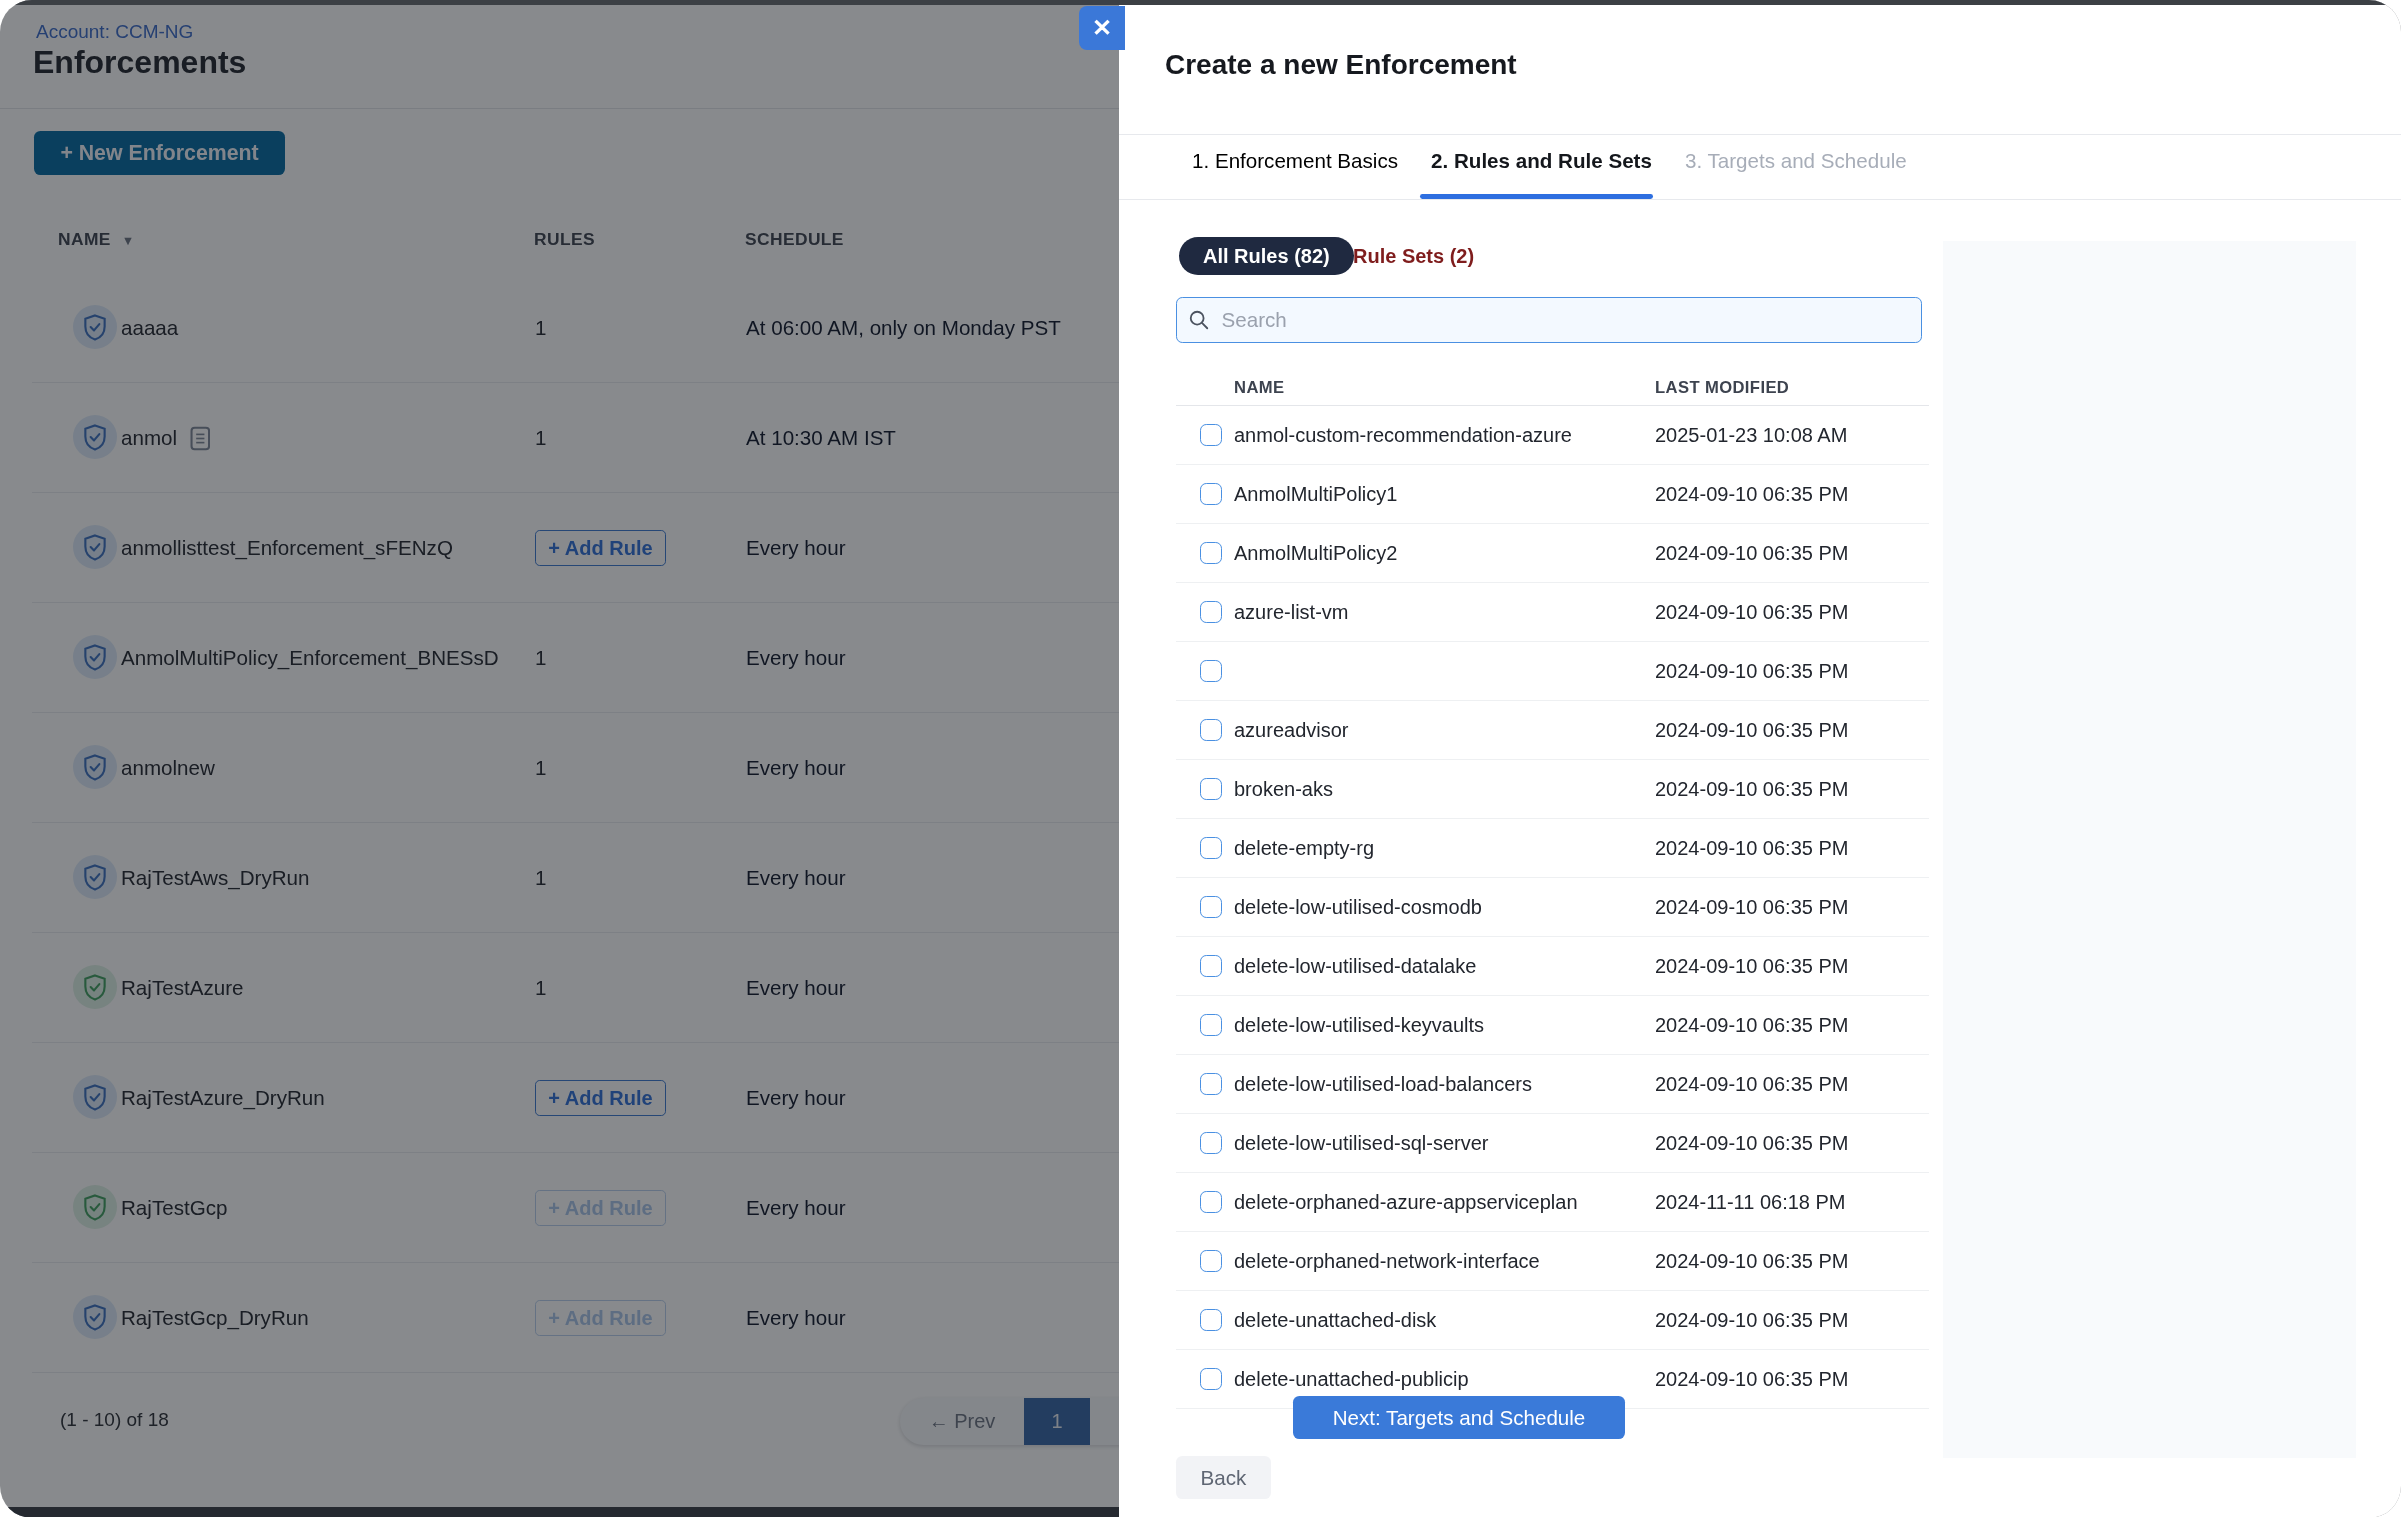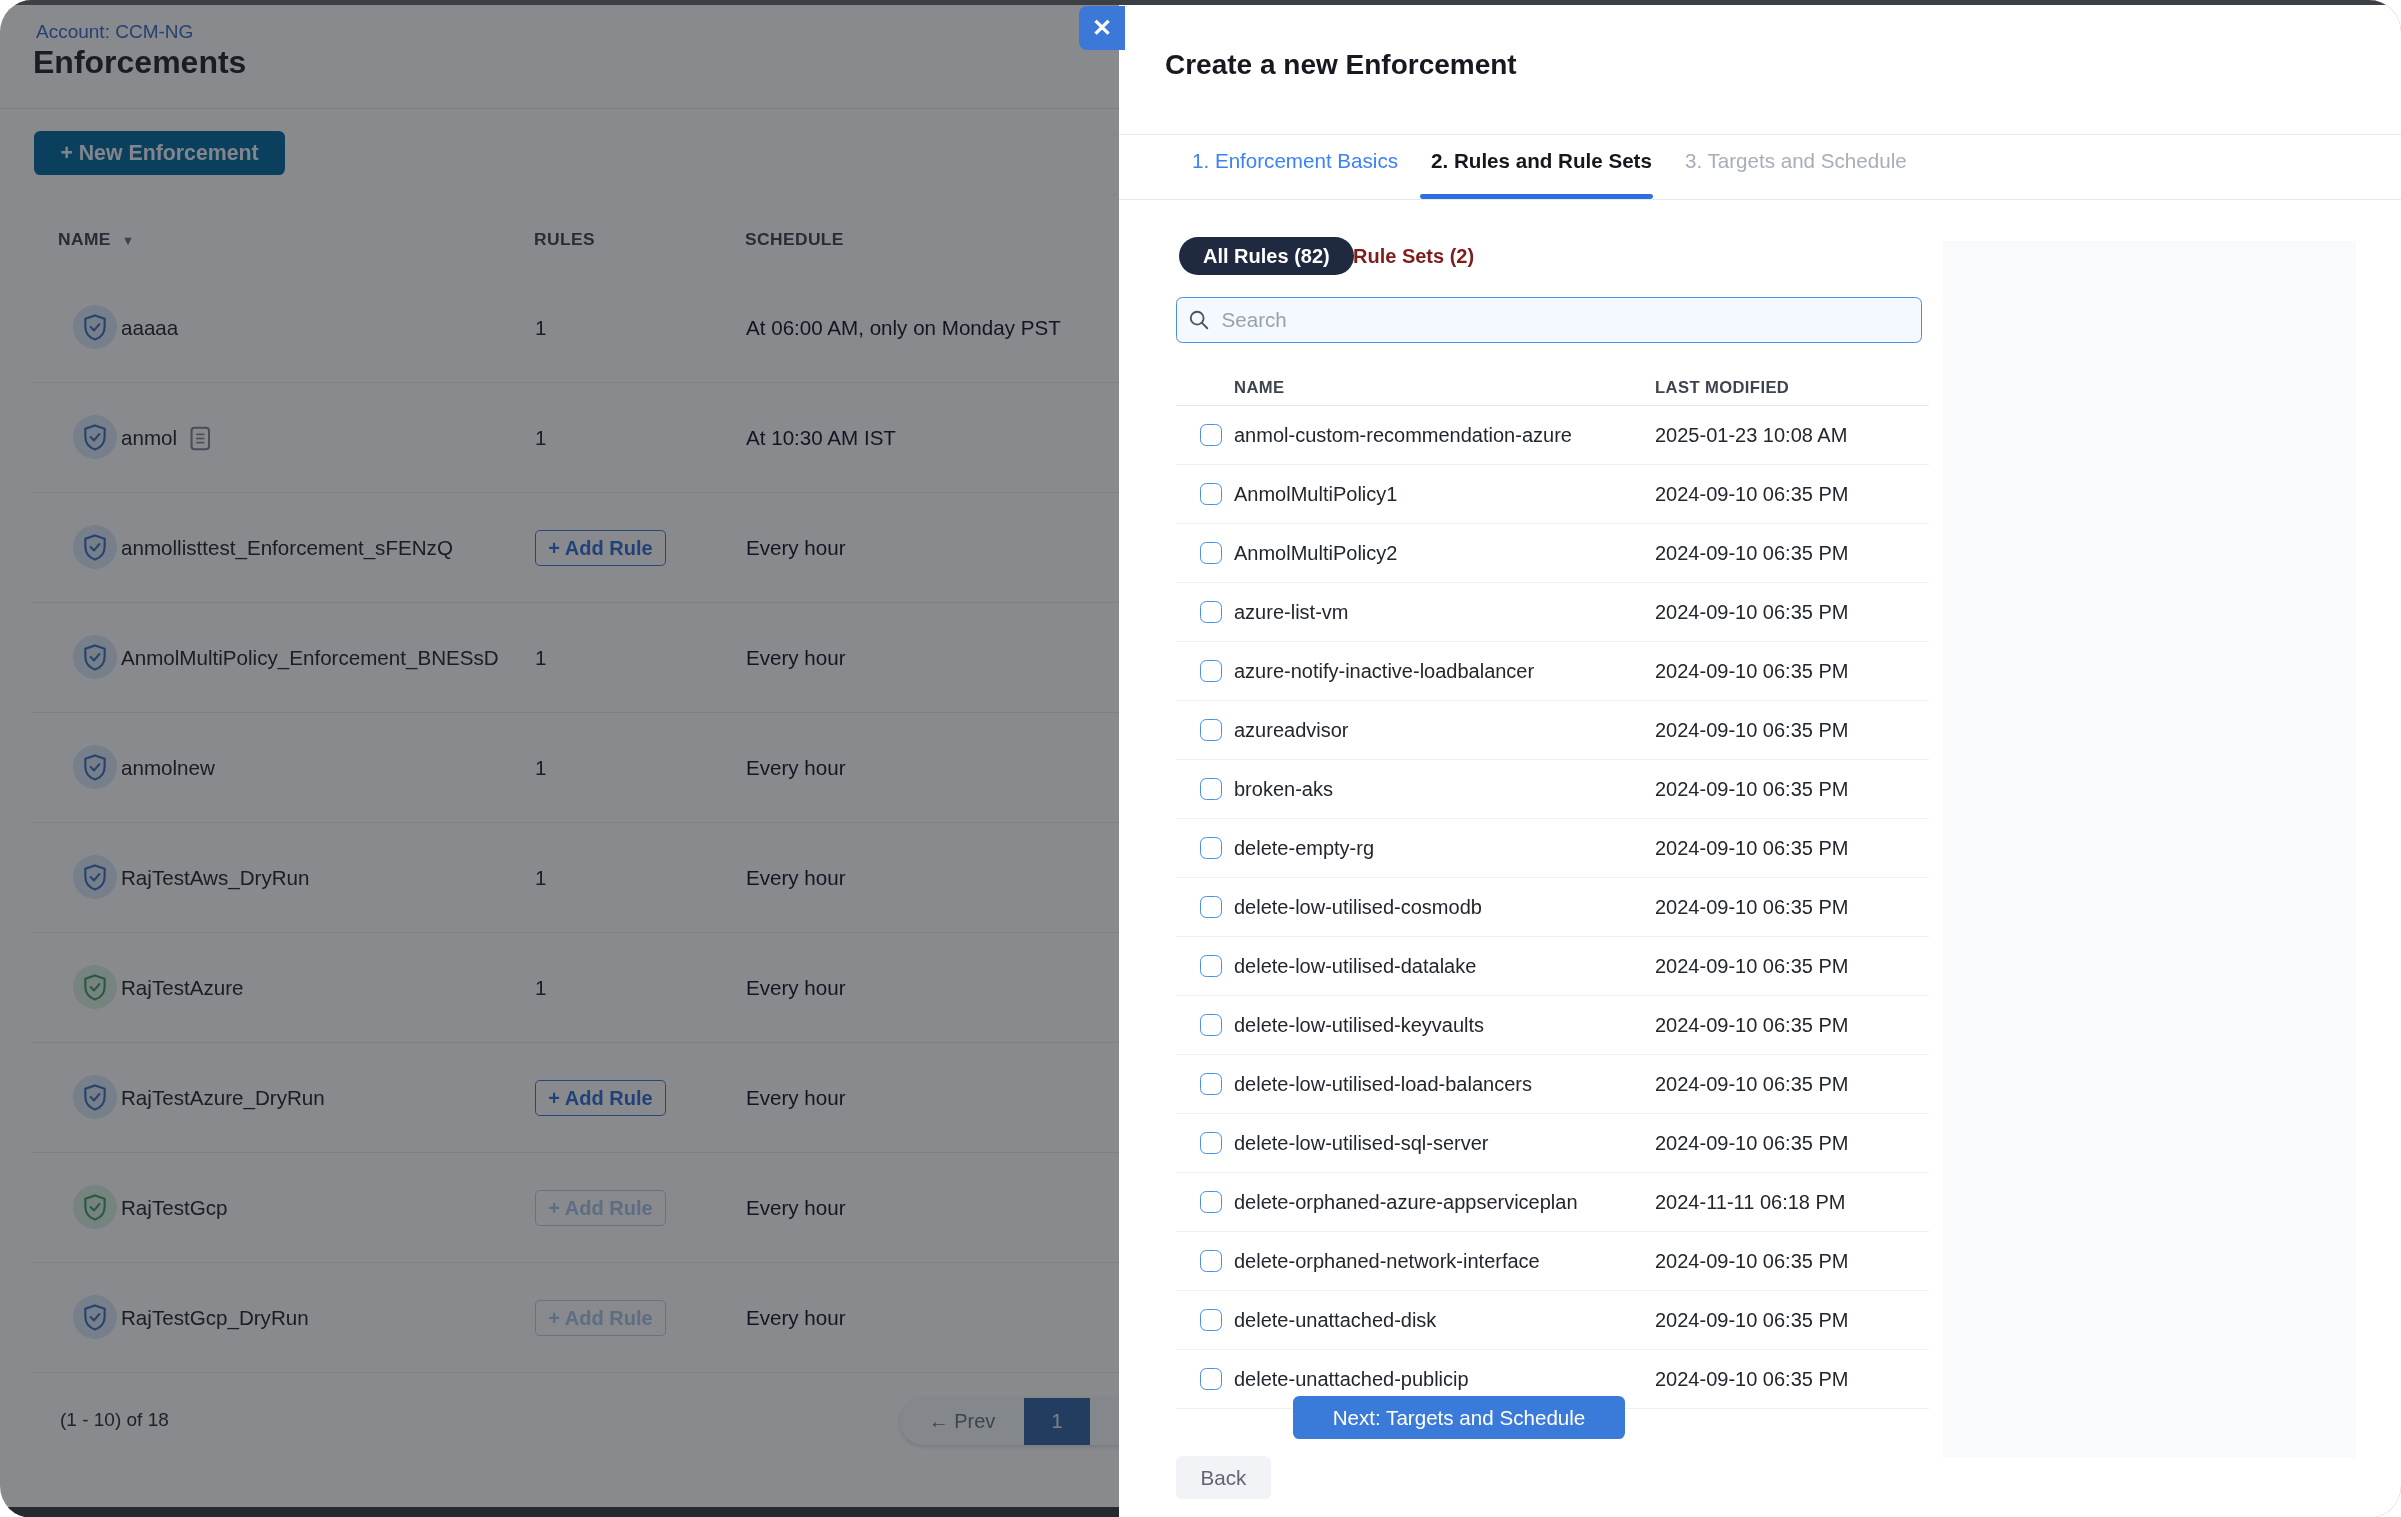--- a/index.html
+++ b/index.html
@@ -49,21 +49,21 @@
 
   
   .modal{position:absolute;left:1119px;top:0;width:1282px;height:1518px;background:#ffffff;z-index:10;}
   .close-tab{position:absolute;left:-40px;top:6.3px;width:46px;height:44px;background:#3b78d8;border:none;border-radius:8px 0 0 8px;color:#ffffff;font-size:24px;font-weight:700;cursor:pointer;}
   .modal-title{position:absolute;left:46px;top:49px;font-size:28px;font-weight:700;color:#16191f;}
 
   .tabbar-top{position:absolute;left:0;top:134px;width:1282px;height:0.8px;background:#e7e9ed;}
   .tabbar-bottom{position:absolute;left:0;top:199px;width:1282px;height:0.8px;background:#e7e9ed;}
   .steps{position:absolute;left:73px;top:149px;display:flex;gap:33px;align-items:center;}
   .step{font-size:20.6px;cursor:pointer;white-space:nowrap;}
-  .step.prev{color:#3b82f6;font-weight:400;}
+  .step.prev{color:#000000;font-weight:400;}
   .step.active{color:#14171c;font-weight:700;}
   .step.disabled{color:#a7adb8;}
   .step-underline{position:absolute;left:301px;top:194px;width:233px;height:4.7px;border-radius:2.4px;background:#2e6fe0;}
 
   .chip-allrules{position:absolute;left:60px;top:237px;height:38px;padding:0 24px;border:none;border-radius:19px;background:#1f2940;color:#ffffff;font-size:20px;font-weight:700;cursor:pointer;}
   .chip-rulesets{position:absolute;left:226px;top:237px;height:38px;padding:0 8px;border:none;background:transparent;color:#7f1d1d;font-size:20px;font-weight:700;cursor:pointer;}
 
   .search-box{position:absolute;left:57px;top:297px;width:746px;height:46px;border:1.6px solid #4a90e2;border-radius:6.3px;background:#f3f9ff;display:flex;align-items:center;padding:0 11px;}
   .search-box svg{flex:0 0 auto;}
   .search-input{flex:1;margin-left:9.5px;border:none;outline:none;background:transparent;font-size:20.6px;color:#22262e;}
@@ -352,21 +352,20 @@
         </div>
 
         <div class="rule-row">
           <span class="rule-check"></span>
           <span class="rule-name">azure-list-vm</span>
           <span class="rule-date">2024-09-10 06:35 PM</span>
         </div>
 
         <div class="rule-row">
           <span class="rule-check"></span>
-          <span class="rule-name">azure-notify-inactive-loadbalancer</span>
           <span class="rule-date">2024-09-10 06:35 PM</span>
         </div>
 
         <div class="rule-row">
           <span class="rule-check"></span>
           <span class="rule-name">azureadvisor</span>
           <span class="rule-date">2024-09-10 06:35 PM</span>
         </div>
 
         <div class="rule-row">

